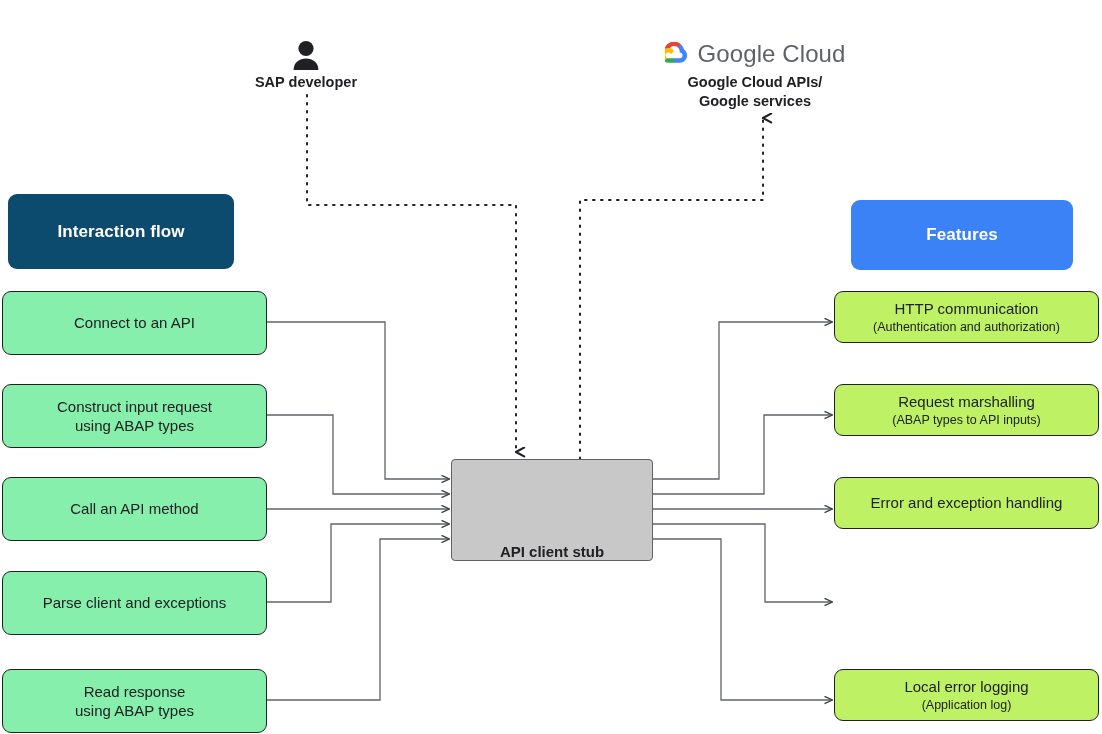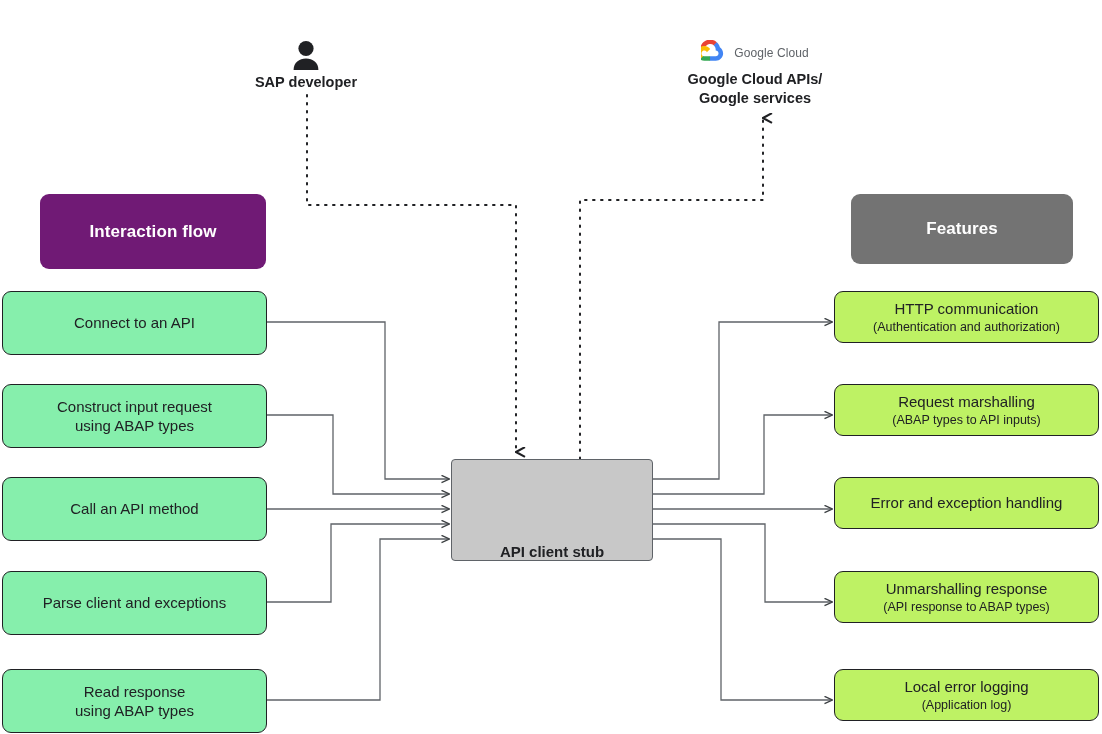--- a/index.html
+++ b/index.html
@@ -42,47 +42,47 @@
   #sap-actor .person { height: 30px; margin-bottom: 3px; }
   #gcp-actor { left: 655px; top: 40px; width: 200px; }
   .gcp-logo-row {
     display: flex;
     align-items: center;
     justify-content: center;
     gap: 7px;
     margin-bottom: 5px;
   }
   .gcp-wordmark {
-    font-size: 12px;
+    font-size: 24px;
     color: #5f6368;
     letter-spacing: 0.1px;
     font-family: "Liberation Sans", sans-serif;
   }
 
   
   .colhead {
     position: absolute;
     border-radius: 9px;
     display: flex;
     align-items: center;
     justify-content: center;
     color: #ffffff;
     font-size: 17px;
     font-weight: bold;
     letter-spacing: 0.1px;
   }
   #head-interaction {
-    left: 40px; top: 194px;
+    left: 8px; top: 194px;
     width: 226px; height: 75px;
-    background: #701a75;
+    background: #0c4a6e;
   }
   #head-features {
-    left: 851px; top: 194px;
+    left: 851px; top: 200px;
     width: 222px; height: 70px;
-    background: #737373;
+    background: #3b82f6;
   }
 
   
   .node {
     position: absolute;
     box-sizing: border-box;
     border: 1.4px solid #202124;
     border-radius: 9px;
     display: flex;
     flex-direction: column;
@@ -233,24 +233,20 @@
     <div class="line1">HTTP communication</div>
     <div class="line2">(Authentication and authorization)</div>
   </div>
   <div class="node right-node" style="top:384px">
     <div class="line1">Request marshalling</div>
     <div class="line2">(ABAP types to API inputs)</div>
   </div>
   <div class="node right-node" style="top:477px">
     <div class="line1">Error and exception handling</div>
   </div>
-  <div class="node right-node" style="top:571px">
-    <div class="line1">Unmarshalling response</div>
-    <div class="line2">(API response to ABAP types)</div>
-  </div>
   <div class="node right-node" style="top:669px">
     <div class="line1">Local error logging</div>
     <div class="line2">(Application log)</div>
   </div>
 
   <div id="stub">
     <div class="stub-label">API client stub</div>
   </div>
 
 

